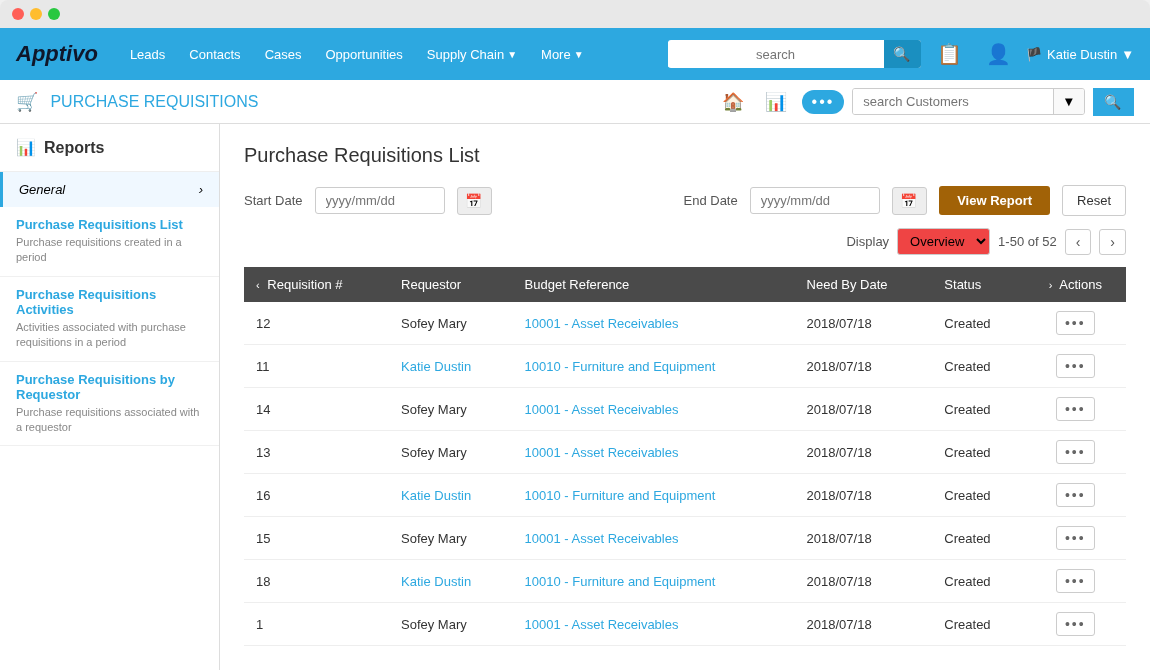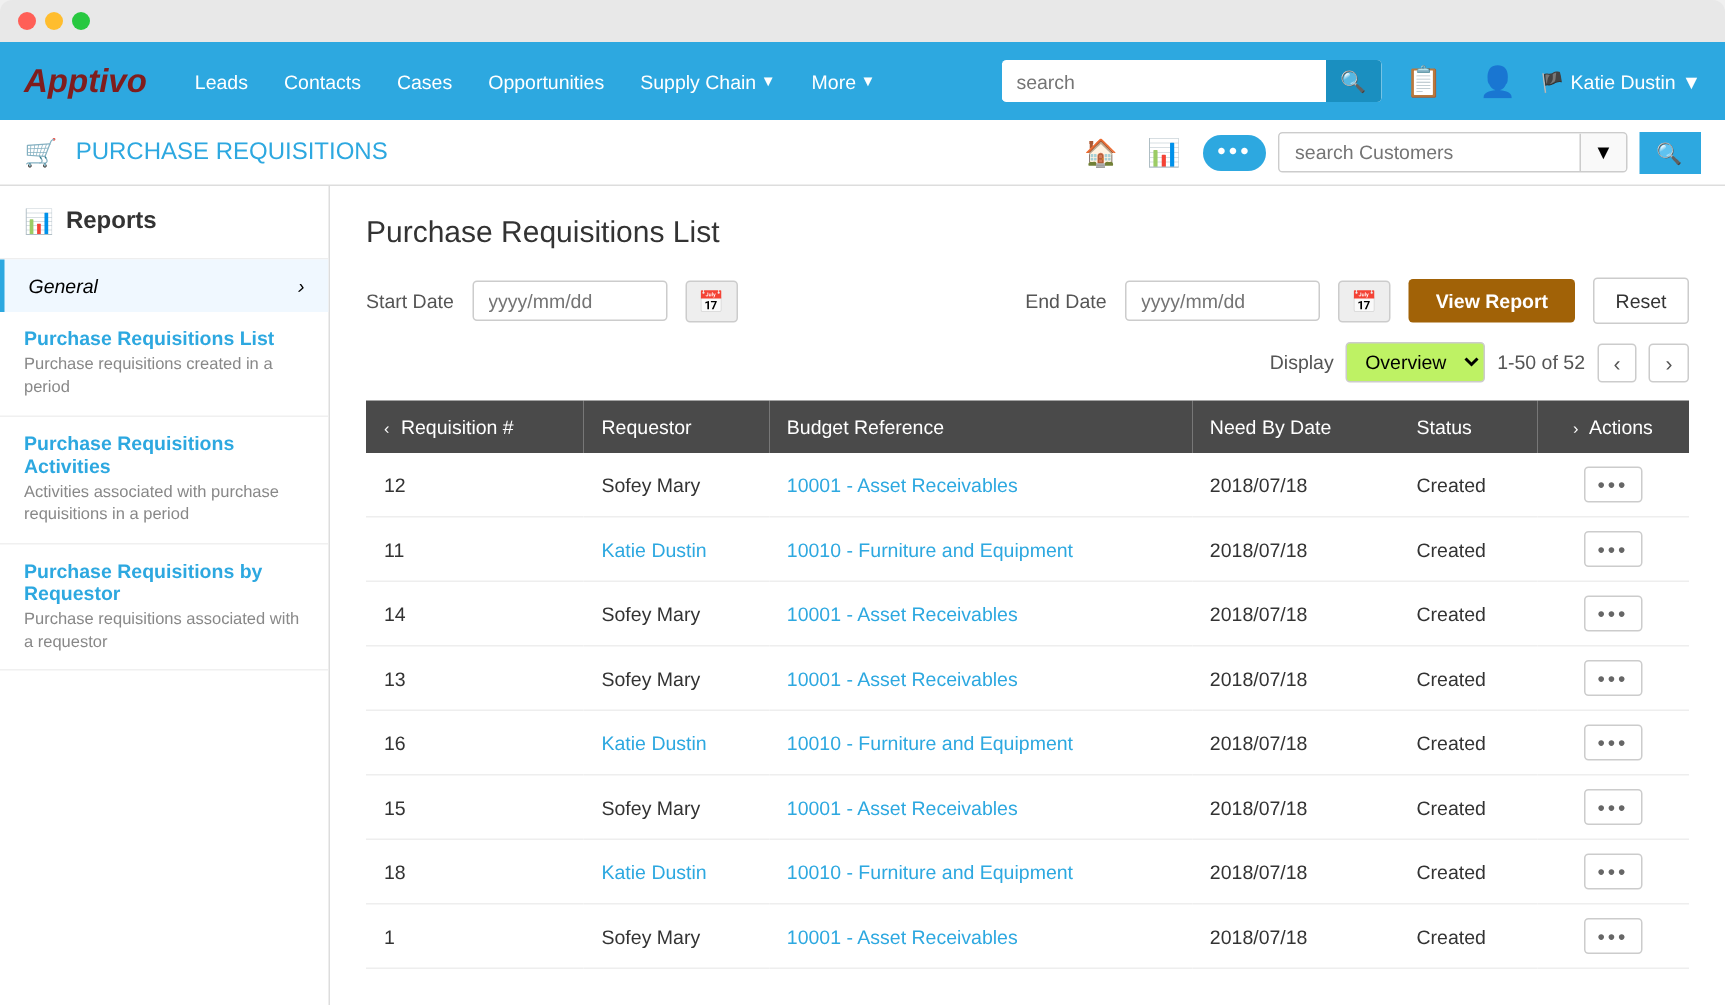--- a/index.html
+++ b/index.html
@@ -27,21 +27,21 @@
       padding: 0 16px;
       height: 52px;
       gap: 0;
     }
     .logo {
       display: flex;
       align-items: center;
       margin-right: 20px;
     }
     .logo-text {
-      color: #7f1d1d;
+      color: #0f172a;
       font-size: 22px;
       font-weight: bold;
       font-style: italic;
     }
     .nav-links {
       display: flex;
       align-items: center;
       gap: 0;
       flex: 1;
     }
@@ -70,20 +70,21 @@
       border-radius: 3px;
       overflow: hidden;
     }
     .search-input {
       border: none;
       outline: none;
       padding: 5px 10px;
       font-size: 13px;
       width: 216px;
       color: #4c1d95;
+      text-align: center;
     }
     .search-btn {
       background: #1a8fc0;
       border: none;
       color: white;
       padding: 6px 10px;
       cursor: pointer;
       font-size: 14px;
     }
     .nav-icon {
@@ -303,21 +304,21 @@
       gap: 8px;
       margin-bottom: 12px;
     }
     .display-label { color: #555; font-size: 13px; }
     .display-select {
       border: 1px solid #ccc;
       border-radius: 3px;
       padding: 4px 8px;
       font-size: 13px;
       cursor: pointer;
-      background: #bef264;
+      background: #ef4444;
     }
     .pagination-info { color: #555; font-size: 13px; }
     .page-btn {
       background: white;
       border: 1px solid #ccc;
       border-radius: 3px;
       padding: 4px 10px;
       cursor: pointer;
       font-size: 14px;
       color: #555;

